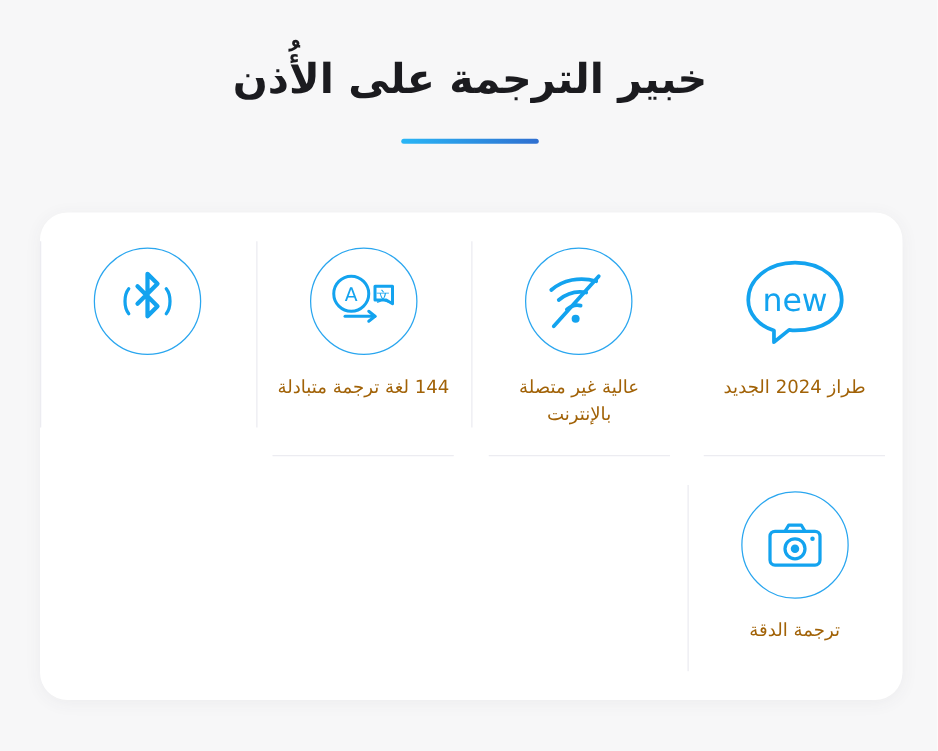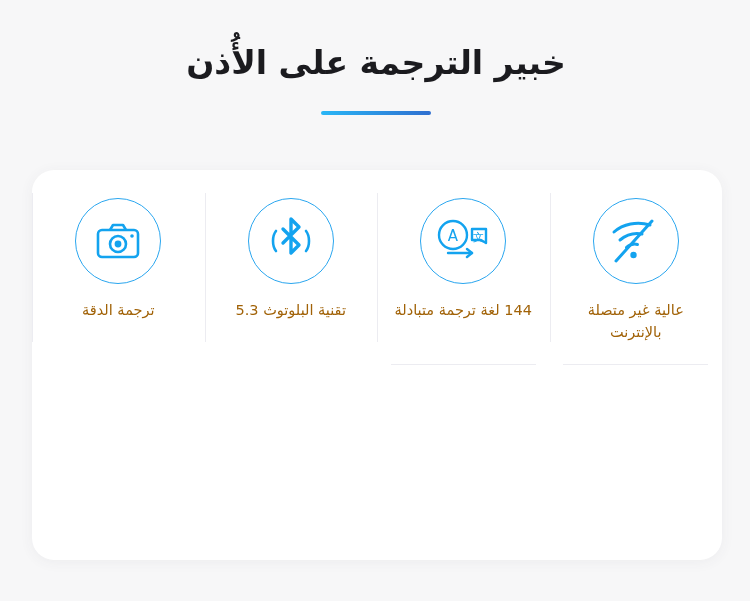--- a/index.html
+++ b/index.html
@@ -116,20 +116,29 @@
 <div class="page">
 
   <div class="header">
     <div class="header-title">خبير الترجمة على الأُذن</div>
     <div class="header-rule"></div>
   </div>
 
   <div class="card">
     <div class="grid">
 
+      <div class="cell hline no-vline">
+        <div class="icon-circle borderless">
+          <svg width="92" height="78" viewBox="0 0 92 78">
+            <path d="M46 6 C22 6 6 21 6 38 C6 50 15 60 28 64 L28 74 L41 63.5 C42.9 63.8 44.4 64 46 64 C70 64 86 53 86 38 C86 21 70 6 46 6 Z" fill="none" stroke="#13a3ef" stroke-width="3.2" stroke-linejoin="round"></path>
+            <text x="46" y="47" text-anchor="middle" font-family="'DejaVu Sans','Liberation Sans',sans-serif" font-size="27" fill="#13a3ef">new</text>
+          </svg>
+        </div>
+        <div class="cell-label">طراز 2024 الجديد</div>
+      </div>
 
 
       <div class="cell hline">
         <div class="icon-circle">
           <svg width="52" height="44" viewBox="0 0 52 44">
             <path d="M4 13 C13 5 27 2 40 6" fill="none" stroke="#13a3ef" stroke-width="3" stroke-linecap="round"></path>
             <path d="M10 21 C16 16 24 13.5 32 15" fill="none" stroke="#13a3ef" stroke-width="3" stroke-linecap="round"></path>
             <path d="M16.5 28.5 C19.5 26 24 24.5 27.5 25.5" fill="none" stroke="#13a3ef" stroke-width="3" stroke-linecap="round"></path>
             <circle cx="23.5" cy="36" r="3.2" fill="#13a3ef"></circle>
             <line x1="42" y1="2" x2="6" y2="42" stroke="#13a3ef" stroke-width="3" stroke-linecap="round"></line>
@@ -154,21 +163,20 @@
 
 
       <div class="cell">
         <div class="icon-circle">
           <svg width="40" height="52" viewBox="0 0 40 52">
             <path d="M12 14 L28 30 L20 38 L20 4 L28 12 L12 28" fill="none" stroke="#13a3ef" stroke-width="3.4" stroke-linecap="round" stroke-linejoin="round"></path>
             <path d="M5 16 C1 21 1 31 5 36" fill="none" stroke="#13a3ef" stroke-width="2.6" stroke-linecap="round"></path>
             <path d="M35 16 C39 21 39 31 35 36" fill="none" stroke="#13a3ef" stroke-width="2.6" stroke-linecap="round"></path>
           </svg>
         </div>
-        <div class="cell-label">تقنية البلوتوث 5.3</div>
       </div>
 
       <div class="cell">
         <div class="icon-circle">
           <svg width="52" height="44" viewBox="0 0 52 44">
             <rect x="6" y="11" width="40" height="27" rx="4" fill="none" stroke="#13a3ef" stroke-width="2.6"></rect>
             <path d="M18 11 L21 6 L31 6 L34 11" fill="none" stroke="#13a3ef" stroke-width="2.6" stroke-linejoin="round"></path>
             <circle cx="26" cy="25" r="8" fill="none" stroke="#13a3ef" stroke-width="2.6"></circle>
             <circle cx="26" cy="25" r="3.4" fill="#13a3ef"></circle>
             <circle cx="40" cy="17" r="1.8" fill="#13a3ef"></circle>

